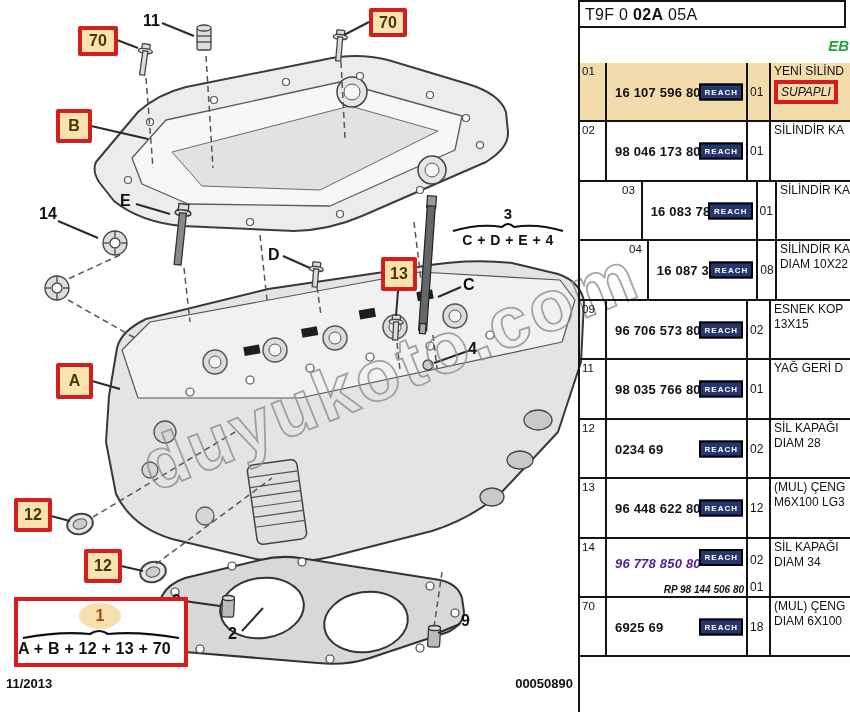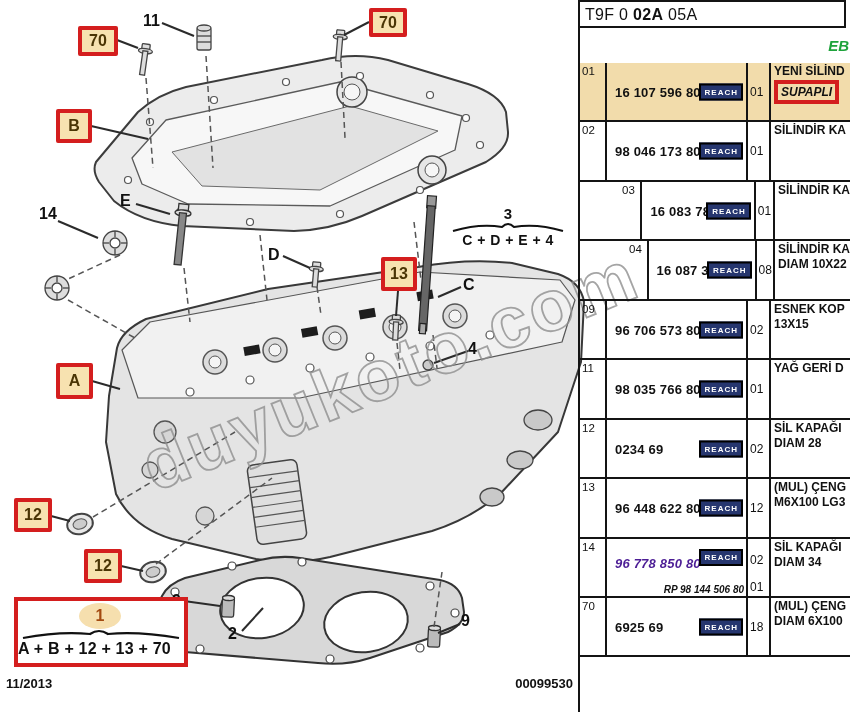--- a/index.html
+++ b/index.html
@@ -47,21 +47,21 @@
          line-height:1;border:2px solid #000000;}
   .row14 .pn{top:17px;transform:none;font-style:italic;color:#4c1d95;}
   .row14 .reach{top:10px;transform:none;}
   .rp{position:absolute;right:2px;bottom:1px;font-weight:bold;font-style:italic;
       font-size:10px;white-space:nowrap;}
   .c-qty{width:23px;box-sizing:border-box;border-right:2px solid #141414;font-size:12px;
          display:flex;flex-direction:column;justify-content:center;align-items:flex-start;
          padding-left:2px;}
   .row14 .c-qty{justify-content:space-between;padding-top:14px;padding-bottom:2px;}
   .c-desc{flex:1;padding:1px 0 0 3px;overflow:visible;}
-  .d1,.d2{font-weight:bold;font-size:12px;line-height:15px;white-space:nowrap;}
+  .d1,.d2{font-weight:normal;font-size:12px;line-height:15px;white-space:nowrap;}
   .d2.boxed{display:inline-block;border:4px solid #d41e1e;padding:0 3px;font-style:italic;
             margin-top:1px;line-height:16px;}
 </style>
 </head>
 <body>
 
 <div id="stage">
 
   <svg width="850" height="712" viewBox="0 0 850 712" style="position:absolute;left:0;top:0;z-index:1;">
 
@@ -297,21 +297,21 @@
     <div class="fb-circle">
       <span>1</span>
     </div>
     <svg class="fb-brace" width="162" height="12">
       <path d="M3,10 Q40,3 70,6 Q79,0 88,6 Q118,3 159,10" stroke="#111" stroke-width="2.2" fill="none"></path>
     </svg>
     <div class="fb-expr">A + B + 12 + 13 + 70</div>
   </div>
 
   <div class="footer-text" style="left:6px;top:676px;">11/2013</div>
-  <div class="footer-text" style="left:498px;top:676px;width:75px;text-align:right;">00099530</div>
+  <div class="footer-text" style="left:498px;top:676px;width:75px;text-align:right;">00050890</div>
 
   <div id="table">
     <div class="thead">
       <span>T9F 0</span>
       <b>02A</b>
       <span>05A</span>
     </div>
     <div class="tsub">
       <span class="green">EB</span>
     </div>

